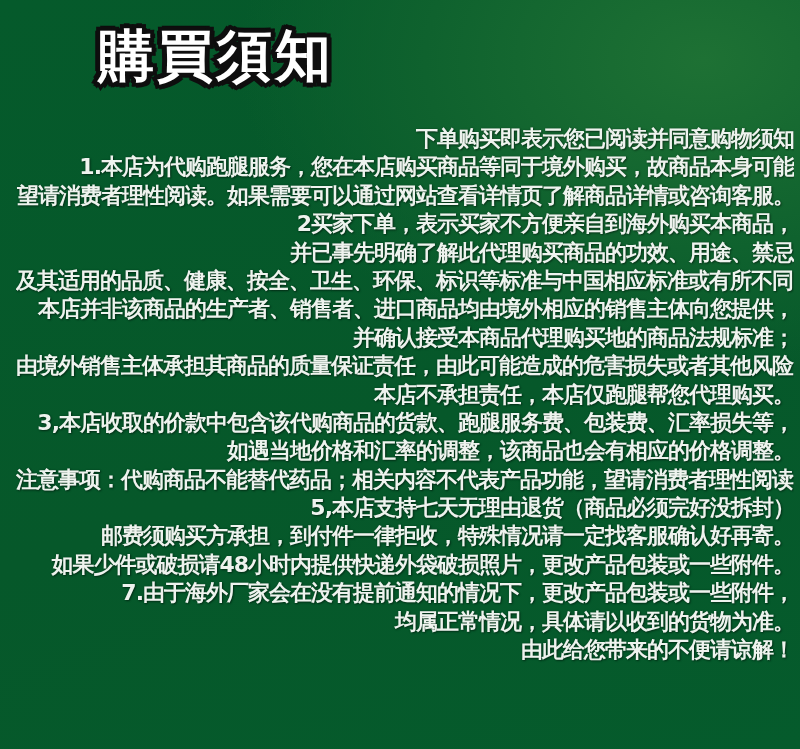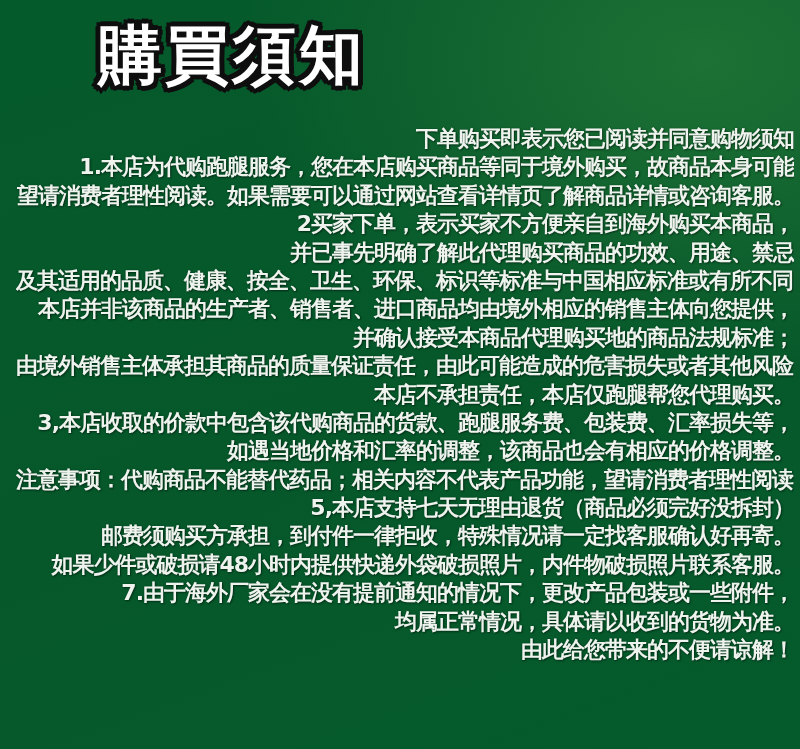--- a/index.html
+++ b/index.html
@@ -13,21 +13,21 @@
     height: 749px;
     overflow: hidden;
     background:
       radial-gradient(ellipse 620px 420px at 88% 8%, #1e7134 0%, #0f622e 45%, rgba(4,88,42,0) 75%),
       linear-gradient(160deg, #055a2b 0%, #06582a 55%, #055b2c 100%);
     background-color: #05592b;
     font-family: "DejaVu Sans", "Liberation Sans", sans-serif;
   }
   .title {
     margin: 8px 0 0 98px;
-    font-size: 64px;
+    font-size: 56px;
     line-height: 95px;
     font-weight: 900;
     letter-spacing: 3px;
     color: #ffffff;
     -webkit-text-stroke: 7px #0e0e0e;
     paint-order: stroke fill;
     text-shadow:
       4px 4px 0 #0e0e0e, -4px -4px 0 #0e0e0e,
       4px -4px 0 #0e0e0e, -4px 4px 0 #0e0e0e,
       5px 0 0 #0e0e0e, -5px 0 0 #0e0e0e,
@@ -65,18 +65,18 @@
     <div class="notice-line">及其适用的品质、健康、按全、卫生、环保、标识等标准与中国相应标准或有所不同，</div>
     <div class="notice-line">本店并非该商品的生产者、销售者、进口商品均由境外相应的销售主体向您提供，</div>
     <div class="notice-line">并确认接受本商品代理购买地的商品法规标准；</div>
     <div class="notice-line">由境外销售主体承担其商品的质量保证责任，由此可能造成的危害损失或者其他风险，</div>
     <div class="notice-line">本店不承担责任，本店仅跑腿帮您代理购买。</div>
     <div class="notice-line">3,本店收取的价款中包含该代购商品的货款、跑腿服务费、包装费、汇率损失等，</div>
     <div class="notice-line">如遇当地价格和汇率的调整，该商品也会有相应的价格调整。</div>
     <div class="notice-line">注意事项：代购商品不能替代药品；相关内容不代表产品功能，望请消费者理性阅读。</div>
     <div class="notice-line">5,本店支持七天无理由退货（商品必须完好没拆封）</div>
     <div class="notice-line">邮费须购买方承担，到付件一律拒收，特殊情况请一定找客服确认好再寄。</div>
-    <div class="notice-line">如果少件或破损请48小时内提供快递外袋破损照片，内件物破损照片联系客服。</div>
+    <div class="notice-line">如果少件或破损请48小时内提供快递外袋破损照片，更改产品包装或一些附件。</div>
     <div class="notice-line">7.由于海外厂家会在没有提前通知的情况下，更改产品包装或一些附件，</div>
     <div class="notice-line">均属正常情况，具体请以收到的货物为准。</div>
     <div class="notice-line">由此给您带来的不便请谅解！</div>
   </div>
 </div>
 
 </body></html>

